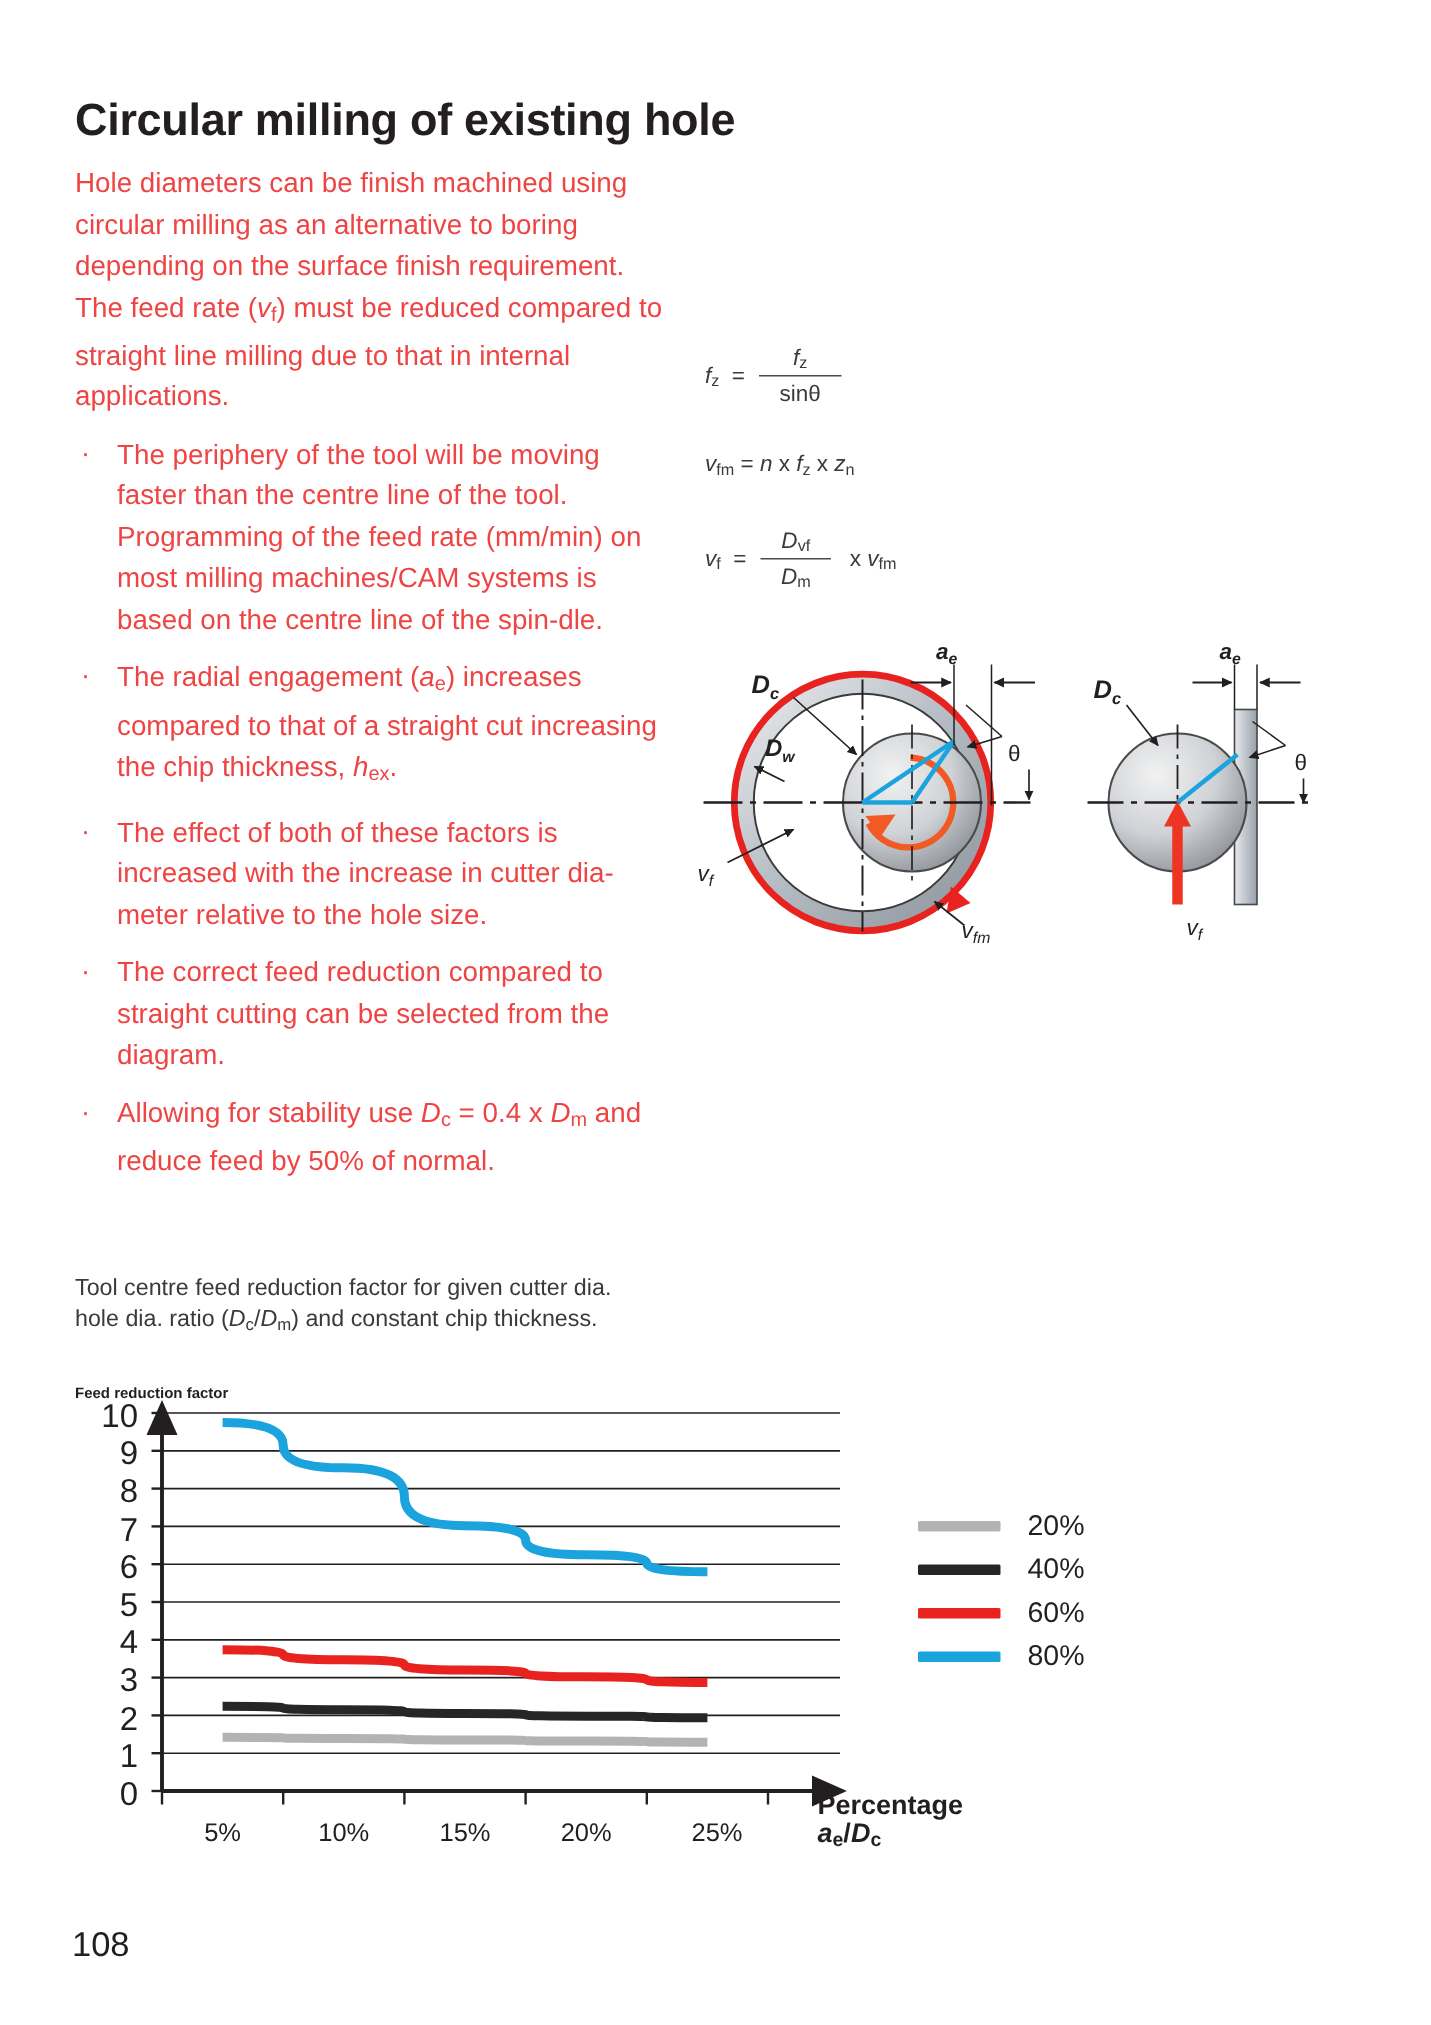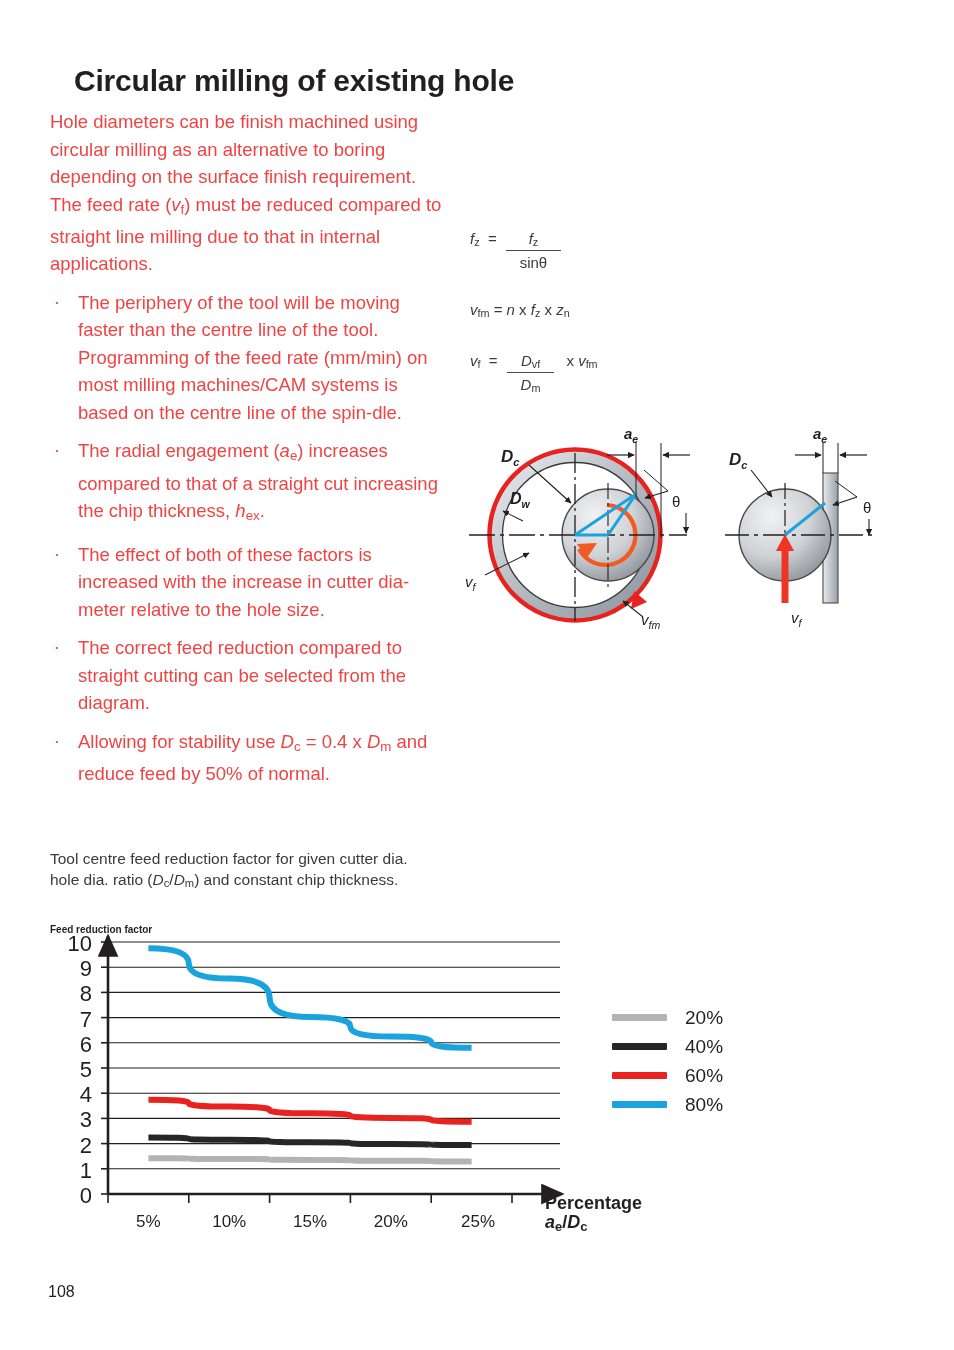--- a/index.html
+++ b/index.html
@@ -11,21 +11,20 @@
     position:relative;
     overflow:hidden;
   }
   .page { position:absolute; inset:0; }
 
   
   #page-title {
     position:absolute; left:50px; top:44px;
     font-size:30px; font-weight:bold; letter-spacing:-0.2px;
     color:#231f20;
-    margin-left:24px;
   }
 
   
   #body-col {
     position:absolute; left:50px; top:108px; width:400px;
     font-size:18.5px; line-height:27.5px; color:#ef4444;
   }
   #intro-paragraph { margin:0 0 6px 0; }
   ul.bullets { list-style:none; margin:0; padding:0; }
   ul.bullets > li {
@@ -34,21 +33,21 @@
   ul.bullets > li .dot {
     position:absolute; left:4px; top:0px; font-size:18px; line-height:27.5px;
   }
   sub { font-size:0.72em; vertical-align:-0.22em; }
   .it { font-style:italic; }
 
   
   #formulas { position:absolute; left:470px; top:230px; width:240px;
               font-size:15px; color:#3a3a3a; }
   .formula { position:relative; margin-bottom:26px; }
-  .frac-row { display:flex; }
+  .frac-row { display:flex; align-items:center; }
   .lhs { margin-right:9px; white-space:nowrap; }
   .frac { display:inline-block; text-align:center; vertical-align:middle; }
   .frac .num { padding:0 14px 2px 14px; }
   .frac .den { padding:3px 14px 0 14px; border-top:1.4px solid #4a4a4a; }
   .rhs { margin-left:12px; white-space:nowrap; }
 
   
   #diagrams { position:absolute; left:455px; top:425px; width:470px; height:245px; }
 
   
@@ -77,21 +76,21 @@
   }
   
   #legend { position:absolute; left:612px; top:1003px; }
   .legend-row { display:flex; align-items:center; height:29px; }
   .legend-swatch { width:55px; height:7px; margin-right:18px; border-radius:1px; }
   .legend-label { font-size:19px; color:#231f20; }
 
   
   #page-number {
     position:absolute; left:48px; top:1283px;
-    font-size:16px; color:#231f20;
+    font-size:23px; color:#231f20;
   }
 </style>
 </head>
 <body>
 
 <div class="page">
 
   <h1 id="page-title">Circular milling of existing hole</h1>
 
   <div id="body-col">

